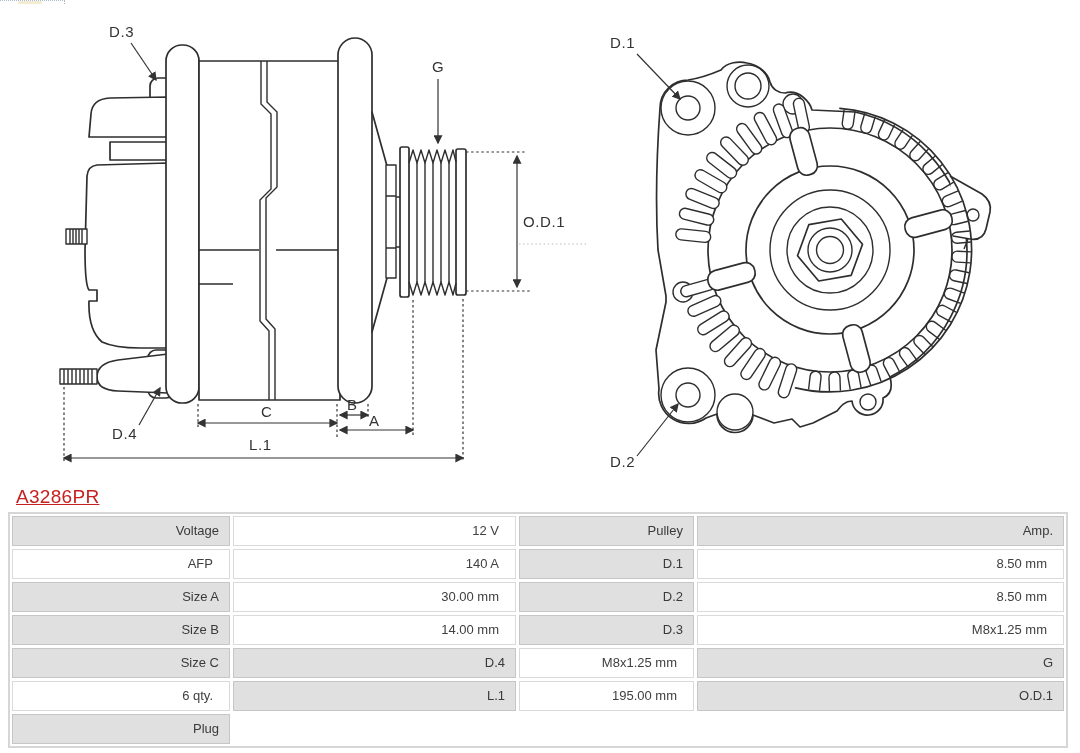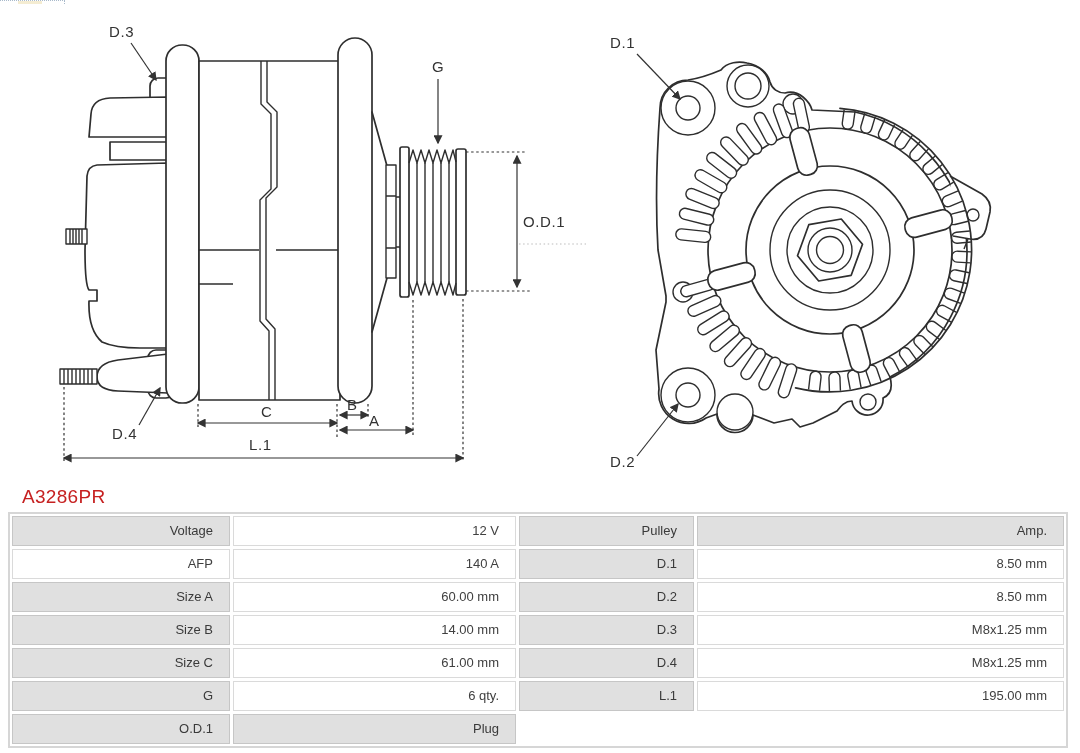--- a/index.html
+++ b/index.html
@@ -18,31 +18,31 @@
   .ln{fill:none;stroke:#2e2e2e;stroke-width:1.7;stroke-linejoin:round;stroke-linecap:round;}
   .lnthin{fill:none;stroke:#2e2e2e;stroke-width:1.4;stroke-linejoin:round;}
   .wh{fill:#ffffff;stroke:#2e2e2e;stroke-width:1.7;stroke-linejoin:round;}
   .whthin{fill:#ffffff;stroke:#2e2e2e;stroke-width:1.4;stroke-linejoin:round;}
   .dim{fill:none;stroke:#333333;stroke-width:1.2;}
   .ext{fill:none;stroke:#333333;stroke-width:1.2;stroke-dasharray:2.5 2.6;}
   .ext-faint{fill:none;stroke:#bcbcbc;stroke-width:1.1;stroke-dasharray:1.5 2.6;}
   .dimtext{font-family:"Liberation Sans",sans-serif;font-size:15px;fill:#333333;letter-spacing:0.6px;}
 
   
-  .part-number{position:absolute;left:22px;top:486px;font-size:19px;
-    font-weight:400;letter-spacing:0.3px;}
+  .part-number{position:absolute;left:16px;top:486px;font-size:19px;
+    font-weight:400;letter-spacing:0.3px;text-decoration:underline;}
 
   
   .spec-table{position:absolute;left:8px;top:512px;width:1052px;
     border:2px solid #d6d6d6;background:#ffffff;padding:2px;
     display:grid;grid-template-columns:218px 283px 175px 1fr;
     grid-auto-rows:30px;gap:3px;font-size:13px;}
   .cell{display:block;line-height:28px;text-align:right;white-space:nowrap;
     overflow:hidden;}
-  .cell.label{background:#e0e0e0;border:1px solid #c6c6c6;padding-right:16px;color:#3a3a3a;}
+  .cell.label{background:#e0e0e0;border:1px solid #c6c6c6;padding-right:10px;color:#3a3a3a;}
   .cell.value{background:#ffffff;border:1px solid #dadada;padding-right:16px;color:#404040;}
 </style>
 </head>
 <body>
 
 <div class="edge-fragment">
     <span></span>
   </div>
 
 <div class="drawing">
@@ -243,31 +243,30 @@
   <span class="cell value">12 V</span>
   <span class="cell label">Pulley</span>
   <span class="cell label">Amp.</span>
 
   <span class="cell value">AFP</span>
   <span class="cell value">140 A</span>
   <span class="cell label">D.1</span>
   <span class="cell value">8.50 mm</span>
 
   <span class="cell label">Size A</span>
-  <span class="cell value">60.00 mm</span>
+  <span class="cell value">30.00 mm</span>
   <span class="cell label">D.2</span>
   <span class="cell value">8.50 mm</span>
 
   <span class="cell label">Size B</span>
   <span class="cell value">14.00 mm</span>
   <span class="cell label">D.3</span>
   <span class="cell value">M8x1.25 mm</span>
 
   <span class="cell label">Size C</span>
-  <span class="cell value">61.00 mm</span>
   <span class="cell label">D.4</span>
   <span class="cell value">M8x1.25 mm</span>
 
   <span class="cell label">G</span>
   <span class="cell value">6 qty.</span>
   <span class="cell label">L.1</span>
   <span class="cell value">195.00 mm</span>
 
   <span class="cell label">O.D.1</span>
   <span class="cell label">Plug</span>

